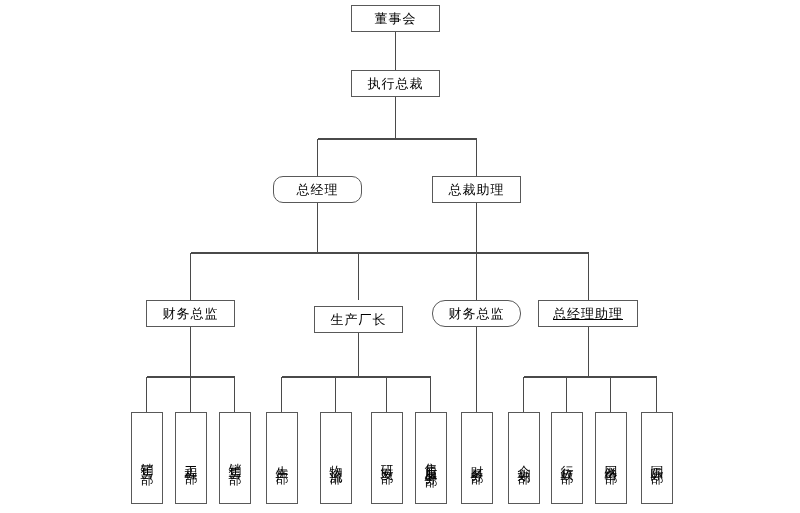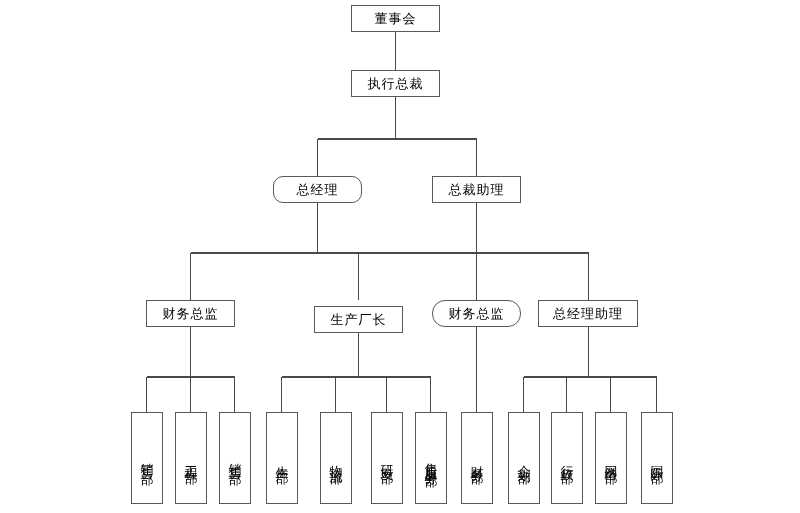--- a/index.html
+++ b/index.html
@@ -114,21 +114,21 @@
       </div>
       <div class="node-box horizontal" style="left: 146px; top: 300px; width: 89px; height: 27px;">
         <span class="node-label">财务总监</span>
       </div>
       <div class="node-box horizontal" style="left: 314px; top: 300px; width: 89px; height: 27px; margin-top: 6px;">
         <span class="node-label">生产厂长</span>
       </div>
       <div class="node-box horizontal" style="left: 432px; top: 300px; width: 89px; height: 27px; border-radius: 13px;">
         <span class="node-label">财务总监</span>
       </div>
-      <div class="node-box horizontal" style="left: 538px; top: 300px; width: 100px; height: 27px;">
+      <div class="node-box horizontal" style="left: 538px; top: 300px; width: 100px; height: 27px; text-decoration: underline;">
         <span class="node-label">总经理助理</span>
       </div>
       <div class="node-box vertical" style="left: 131px; top: 412px; width: 32px; height: 92px;">
         <span class="node-label">销售一部</span>
       </div>
       <div class="node-box vertical" style="left: 175px; top: 412px; width: 32px; height: 92px;">
         <span class="node-label">工程部</span>
       </div>
       <div class="node-box vertical" style="left: 219px; top: 412px; width: 32px; height: 92px;">
         <span class="node-label">销售二部</span>

